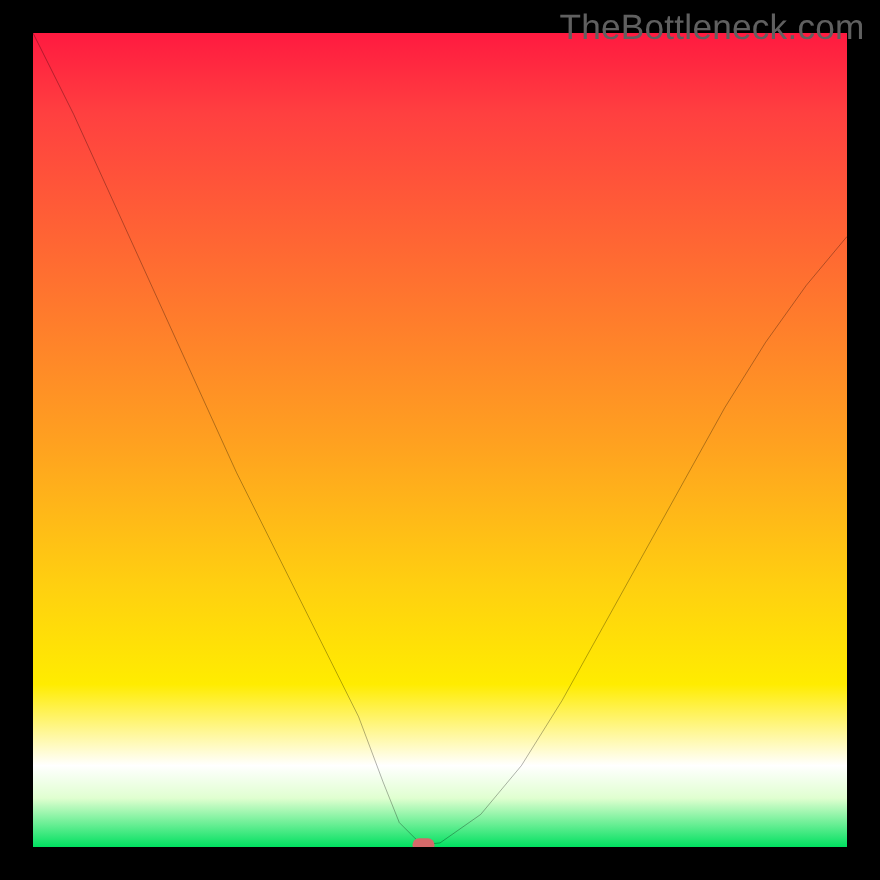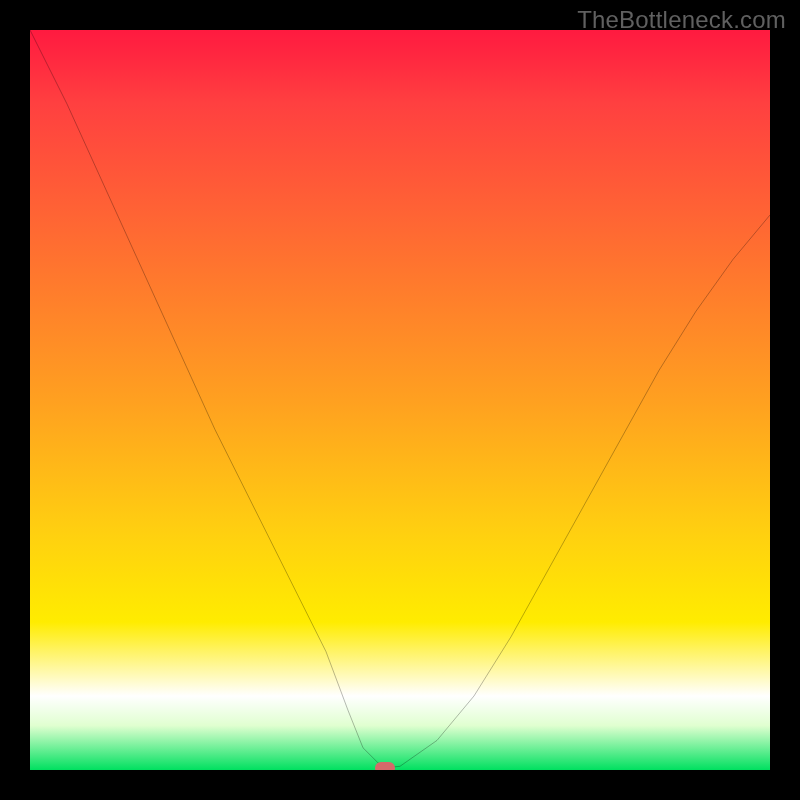--- a/index.html
+++ b/index.html
@@ -14,21 +14,21 @@
     position: relative;
     width: 800px;
     height: 800px;
     background: #000;
   }
   .watermark {
     position: absolute;
     top: 6px;
     right: 14px;
     color: #606060;
-    font-size: 24px;
+    font-size: 32px;
     font-weight: 500;
     letter-spacing: 0.2px;
     z-index: 10;
   }
   .plot {
     position: absolute;
     left: 30px;
     top: 30px;
     width: 740px;
     height: 740px;

